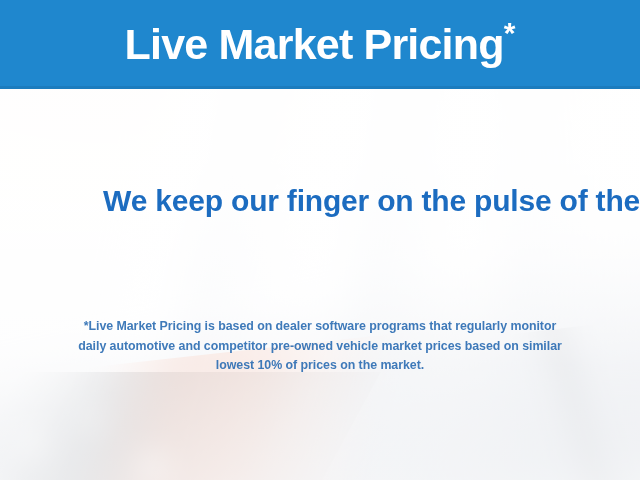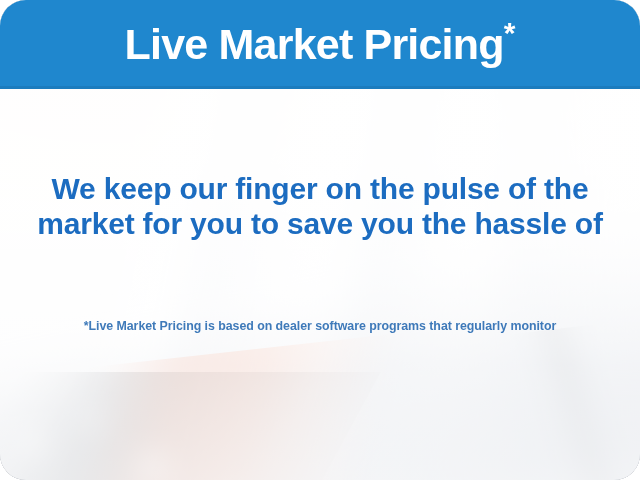--- a/index.html
+++ b/index.html
@@ -8,21 +8,20 @@
     background: #ffffff;
   }
 
   #slide {
     position: relative;
     width: 640px;
     height: 480px;
     overflow: hidden;
     background: #0f172a;
     font-family: "Liberation Sans", sans-serif;
-    border-radius: 26px;
     -webkit-font-smoothing: antialiased;
   }
 
   
   .bg-photo {
     position: absolute;
     inset: 0;
     overflow: hidden;
     z-index: 0;
     background: #fbfaf8;
@@ -141,24 +140,24 @@
     position: absolute;
     top: 89px;
     left: 0;
     width: 640px;
     height: 391px;
     z-index: 2;
   }
 
   .headline {
     position: absolute;
-    top: 82px;
-    left: 0;
-    width: 640px;
-    text-align: center;
+    top: 94px;
+    left: 0;
+    width: 640px;
+    text-align: right;
     color: #1c6cc0;
     font-size: 30px;
     font-weight: bold;
     line-height: 35px;
     letter-spacing: -0.2px;
     margin: 0;
     padding: 0;
   }
 
   .headline .hl-line {
@@ -204,21 +203,22 @@
   </div>
 
   <div class="header-bar">
     <h1 class="header-title"><span>Live Market Pricing</span><span class="asterisk">*</span></h1>
   </div>
 
   <div class="content">
 
     <p class="headline">
       <span class="hl-line">We keep our finger on the pulse of the</span>
-      <span class="hl-line">market for you to save you the hassle of</span>
     </p>
 
     <p class="disclaimer">
       <span class="dc-line">*Live Market Pricing is based on dealer software programs that regularly monitor</span>
+      <span class="dc-line">daily automotive and competitor pre-owned vehicle market prices based on similar</span>
+      <span class="dc-line">lowest 10% of prices on the market.</span>
     </p>
 
   </div>
 </div>
 
 </body></html>

